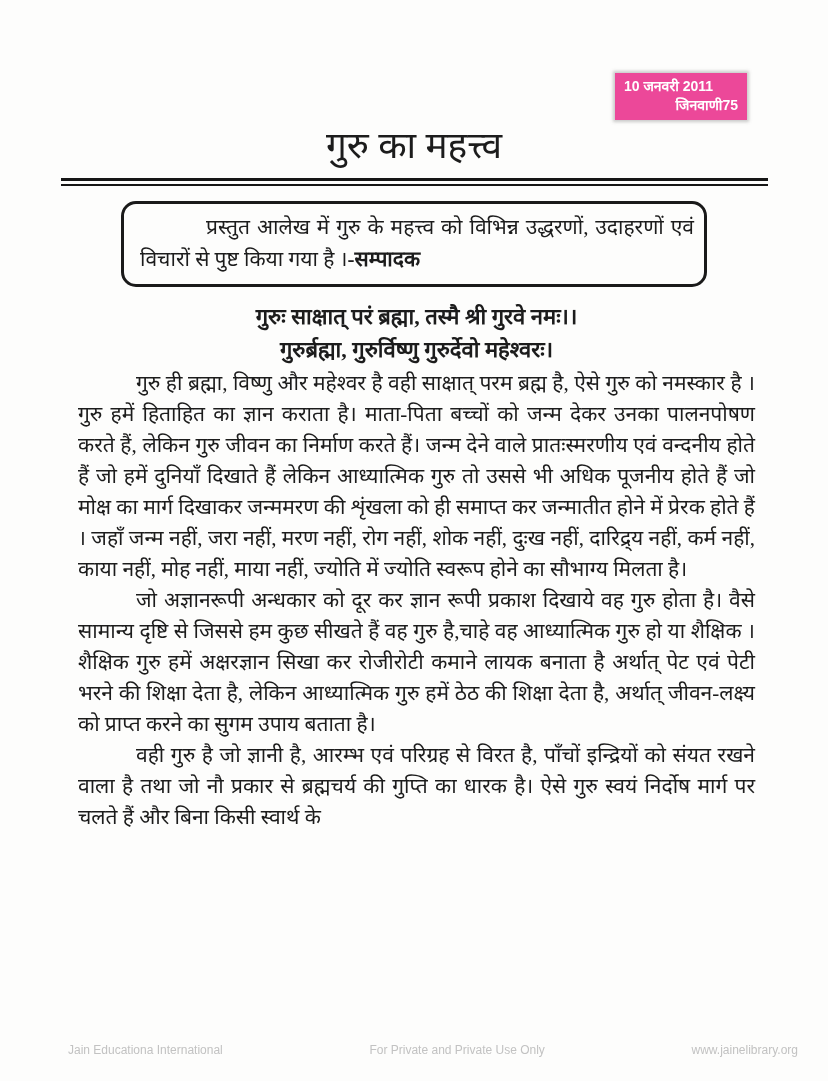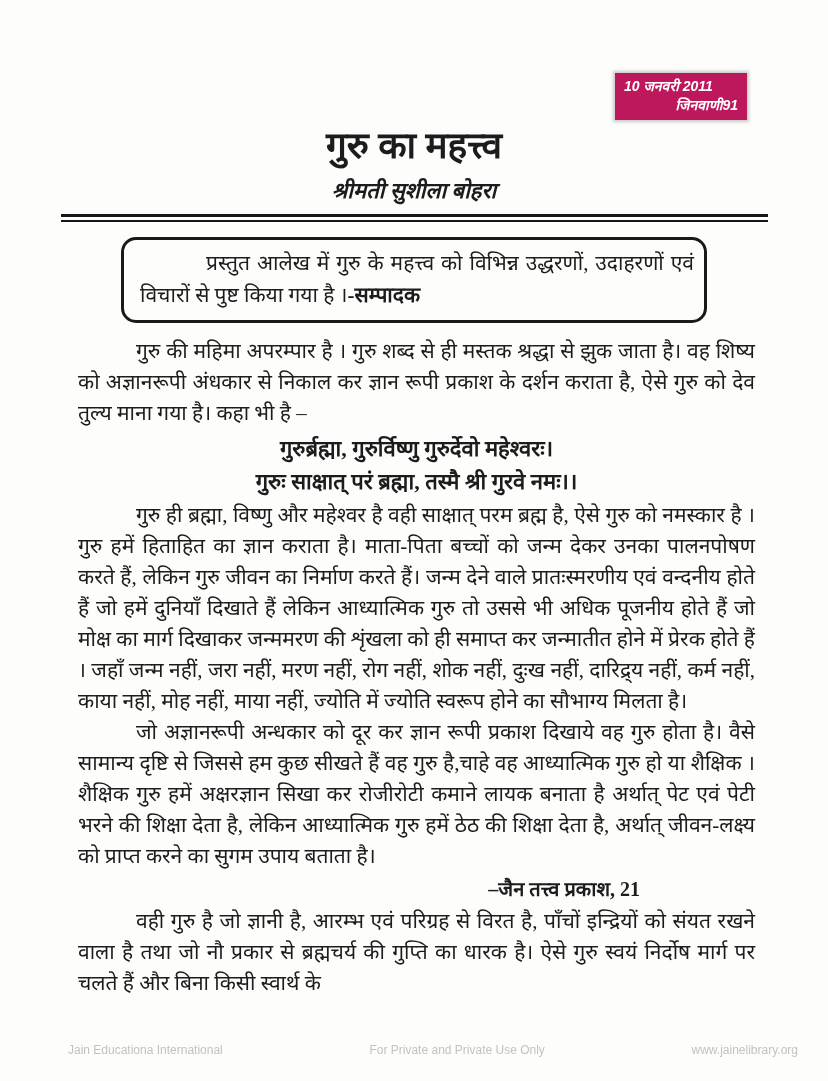--- a/index.html
+++ b/index.html
@@ -18,43 +18,42 @@
     font-family: "Liberation Serif", "DejaVu Serif", serif;
     overflow: hidden;
   }
 
   
   .badge {
     position: absolute;
     top: 73px;
     left: 615px;
     width: 132px;
-    background: #be185d;
+    background: #ec4899;
     color: #ffffff;
     padding: 5px 9px 6px 9px;
     box-sizing: border-box;
     font-family: "Liberation Sans", "DejaVu Sans", sans-serif;
     font-size: 14px;
     font-weight: bold;
     line-height: 17px;
     box-shadow: 0 0 3px 2px rgba(110,110,110,0.35);
-    font-style: italic;
   }
   .badge-row2 {
     display: flex;
     justify-content: flex-end;
     margin-top: 2px;
   }
 
   
   .title {
     margin: 124px 0 5px 0;
     text-align: center;
     font-size: 37px;
-    font-weight: bold;
+    font-weight: normal;
     line-height: 44px;
   }
   .author {
     margin-top: 10px;
     text-align: center;
     font-size: 22px;
     font-weight: bold;
     font-style: italic;
     line-height: 26px;
   }
@@ -128,45 +127,42 @@
 </style>
 </head>
 <body>
 
 <div class="page">
 
   <div class="badge">
     <div class="badge-row1">10 जनवरी 2011</div>
     <div class="badge-row2">
       <span>जिनवाणी</span>
-      <span>91</span>
+      <span>75</span>
     </div>
   </div>
 
   <h1 class="title">गुरु का महत्त्व</h1>
-  <div class="author">श्रीमती सुशीला बोहरा</div>
 
   <div class="double-rule"></div>
 
   <div class="editor-box">
     <div class="note-text"><span>प्रस्तुत आलेख में गुरु के महत्त्व को विभिन्न उद्धरणों, उदाहरणों एवं विचारों से पुष्ट किया गया है ।</span><span class="editor-sign">-सम्पादक</span></div>
   </div>
 
   <div class="body-text">
-    <p>गुरु की महिमा अपरम्पार है । गुरु शब्द से ही मस्तक श्रद्धा से झुक जाता है। वह शिष्य को अज्ञानरूपी अंधकार से निकाल कर ज्ञान रूपी प्रकाश के दर्शन कराता है, ऐसे गुरु को देव तुल्य माना गया है। कहा भी है –</p>
 
     <div class="verse">
+      <div>गुरुः साक्षात् परं ब्रह्मा, तस्मै श्री गुरवे नमः।।</div>
       <div>गुरुर्ब्रह्मा, गुरुर्विष्णु गुरुर्देवो महेश्वरः।</div>
-      <div>गुरुः साक्षात् परं ब्रह्मा, तस्मै श्री गुरवे नमः।।</div>
     </div>
 
     <p>गुरु ही ब्रह्मा, विष्णु और महेश्वर है वही साक्षात् परम ब्रह्म है, ऐसे गुरु को नमस्कार है । गुरु हमें हिताहित का ज्ञान कराता है। माता-पिता बच्चों को जन्म देकर उनका पालनपोषण करते हैं, लेकिन गुरु जीवन का निर्माण करते हैं। जन्म देने वाले प्रातःस्मरणीय एवं वन्दनीय होते हैं जो हमें दुनियाँ दिखाते हैं लेकिन आध्यात्मिक गुरु तो उससे भी अधिक पूजनीय होते हैं जो मोक्ष का मार्ग दिखाकर जन्ममरण की शृंखला को ही समाप्त कर जन्मातीत होने में प्रेरक होते हैं । जहाँ जन्म नहीं, जरा नहीं, मरण नहीं, रोग नहीं, शोक नहीं, दुःख नहीं, दारिद्र्य नहीं, कर्म नहीं, काया नहीं, मोह नहीं, माया नहीं, ज्योति में ज्योति स्वरूप होने का सौभाग्य मिलता है।</p>
     <p>जो अज्ञानरूपी अन्धकार को दूर कर ज्ञान रूपी प्रकाश दिखाये वह गुरु होता है। वैसे सामान्य दृष्टि से जिससे हम कुछ सीखते हैं वह गुरु है,चाहे वह आध्यात्मिक गुरु हो या शैक्षिक । शैक्षिक गुरु हमें अक्षरज्ञान सिखा कर रोजीरोटी कमाने लायक बनाता है अर्थात् पेट एवं पेटी भरने की शिक्षा देता है, लेकिन आध्यात्मिक गुरु हमें ठेठ की शिक्षा देता है, अर्थात् जीवन-लक्ष्य को प्राप्त करने का सुगम उपाय बताता है।</p>
 
-    <div class="attribution">–जैन तत्त्व प्रकाश, 21</div>
 
     <p>वही गुरु है जो ज्ञानी है, आरम्भ एवं परिग्रह से विरत है, पाँचों इन्द्रियों को संयत रखने वाला है तथा जो नौ प्रकार से ब्रह्मचर्य की गुप्ति का धारक है। ऐसे गुरु स्वयं निर्दोष मार्ग पर चलते हैं और बिना किसी स्वार्थ के</p>
   </div>
 
   <div class="footer">
     <span>Jain Educationa International</span>
     <span>For Private and Private Use Only</span>
     <span>www.jainelibrary.org</span>
   </div>
 

